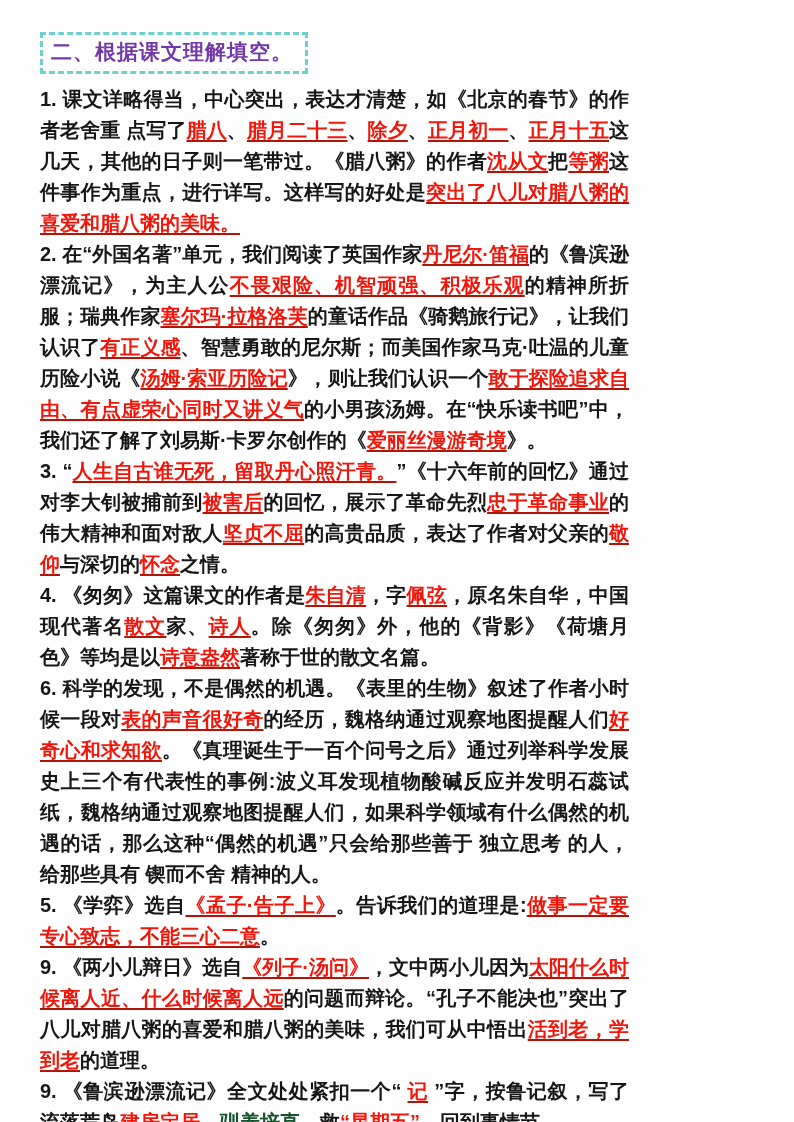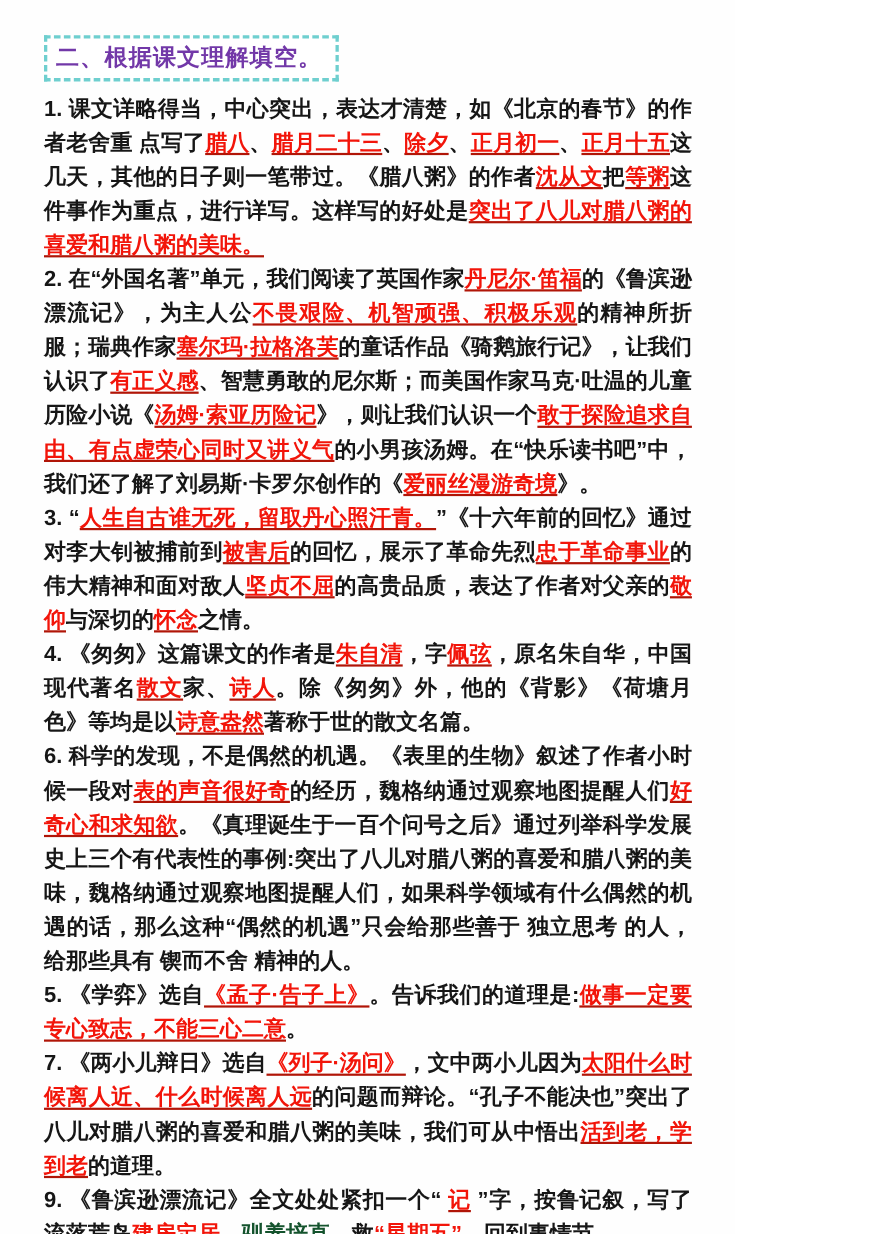--- a/index.html
+++ b/index.html
@@ -56,18 +56,18 @@
 
 <div class="page">
   <div class="title-box">
     <span class="title">二、根据课文理解填空。</span>
   </div>
   <div>
       <p class="para"><span class="run-n">1. 课文详略得当，中心突出，表达才清楚，如《北京的春节》的作者老舍重 点写了</span><span class="run-ru">腊八</span><span class="run-n">、</span><span class="run-ru">腊月二十三</span><span class="run-n">、</span><span class="run-ru">除夕</span><span class="run-n">、</span><span class="run-ru">正月初一</span><span class="run-n">、</span><span class="run-ru">正月十五</span><span class="run-n">这几天，其他的日子则一笔带过。《腊八粥》的作者</span><span class="run-ru">沈从文</span><span class="run-n">把</span><span class="run-ru">等粥</span><span class="run-n">这件事作为重点，进行详写。这样写的好处是</span><span class="run-ru">突出了八儿对腊八粥的喜爱和腊八粥的美味。</span></p>
       <p class="para"><span class="run-n">2. 在“外国名著”单元，我们阅读了英国作家</span><span class="run-ru">丹尼尔·笛福</span><span class="run-n">的《鲁滨逊漂流记》，为主人公</span><span class="run-ru">不畏艰险、机智顽强、积极乐观</span><span class="run-n">的精神所折服；瑞典作家</span><span class="run-ru">塞尔玛·拉格洛芙</span><span class="run-n">的童话作品《骑鹅旅行记》，让我们认识了</span><span class="run-ru">有正义感</span><span class="run-n">、智慧勇敢的尼尔斯；而美国作家马克·吐温的儿童历险小说《</span><span class="run-ru">汤姆·索亚历险记</span><span class="run-n">》，则让我们认识一个</span><span class="run-ru">敢于探险追求自由、有点虚荣心同时又讲义气</span><span class="run-n">的小男孩汤姆。在“快乐读书吧”中，我们还了解了刘易斯·卡罗尔创作的《</span><span class="run-ru">爱丽丝漫游奇境</span><span class="run-n">》。</span></p>
       <p class="para"><span class="run-n">3. “</span><span class="run-ru">人生自古谁无死，留取丹心照汗青。</span><span class="run-n">”《十六年前的回忆》通过对李大钊被捕前到</span><span class="run-ru">被害后</span><span class="run-n">的回忆，展示了革命先烈</span><span class="run-ru">忠于革命事业</span><span class="run-n">的伟大精神和面对敌人</span><span class="run-ru">坚贞不屈</span><span class="run-n">的高贵品质，表达了作者对父亲的</span><span class="run-ru">敬仰</span><span class="run-n">与深切的</span><span class="run-ru">怀念</span><span class="run-n">之情。</span></p>
       <p class="para"><span class="run-n">4. 《匆匆》这篇课文的作者是</span><span class="run-ru">朱自清</span><span class="run-n">，字</span><span class="run-ru">佩弦</span><span class="run-n">，原名朱自华，中国现代著名</span><span class="run-ru">散文</span><span class="run-n">家、</span><span class="run-ru">诗人</span><span class="run-n">。除《匆匆》外，他的《背影》《荷塘月色》等均是以</span><span class="run-ru">诗意盎然</span><span class="run-n">著称于世的散文名篇。</span></p>
-      <p class="para"><span class="run-n">6. 科学的发现，不是偶然的机遇。《表里的生物》叙述了作者小时候一段对</span><span class="run-ru">表的声音很好奇</span><span class="run-n">的经历，魏格纳通过观察地图提醒人们</span><span class="run-ru">好奇心和求知欲</span><span class="run-n">。《真理诞生于一百个问号之后》通过列举科学发展史上三个有代表性的事例:突出了八儿对腊八粥的喜爱和腊八粥的美味，魏格纳通过观察地图提醒人们，如果科学领域有什么偶然的机遇的话，那么这种“偶然的机遇”只会给那些善于 独立思考 的人，给那些具有 锲而不舍 精神的人。</span></p>
+      <p class="para"><span class="run-n">6. 科学的发现，不是偶然的机遇。《表里的生物》叙述了作者小时候一段对</span><span class="run-ru">表的声音很好奇</span><span class="run-n">的经历，魏格纳通过观察地图提醒人们</span><span class="run-ru">好奇心和求知欲</span><span class="run-n">。《真理诞生于一百个问号之后》通过列举科学发展史上三个有代表性的事例:波义耳发现植物酸碱反应并发明石蕊试纸，魏格纳通过观察地图提醒人们，如果科学领域有什么偶然的机遇的话，那么这种“偶然的机遇”只会给那些善于 独立思考 的人，给那些具有 锲而不舍 精神的人。</span></p>
       <p class="para"><span class="run-n">5. 《学弈》选自</span><span class="run-ru">《孟子·告子上》</span><span class="run-n">。告诉我们的道理是:</span><span class="run-ru">做事一定要专心致志，不能三心二意</span><span class="run-n">。</span></p>
-      <p class="para"><span class="run-n">7. 《两小儿辩日》选自</span><span class="run-ru">《列子·汤问》</span><span class="run-n">，文中两小儿因为</span><span class="run-ru">太阳什么时候离人近、什么时候离人远</span><span class="run-n">的问题而辩论。“孔子不能决也”突出了八儿对腊八粥的喜爱和腊八粥的美味，我们可从中悟出</span><span class="run-ru">活到老，学到老</span><span class="run-n">的道理。</span></p>
+      <p class="para"><span class="run-n">9. 《两小儿辩日》选自</span><span class="run-ru">《列子·汤问》</span><span class="run-n">，文中两小儿因为</span><span class="run-ru">太阳什么时候离人近、什么时候离人远</span><span class="run-n">的问题而辩论。“孔子不能决也”突出了八儿对腊八粥的喜爱和腊八粥的美味，我们可从中悟出</span><span class="run-ru">活到老，学到老</span><span class="run-n">的道理。</span></p>
       <p class="para"><span class="run-n">9. 《鲁滨逊漂流记》全文处处紧扣一个“ </span><span class="run-ru">记</span><span class="run-n"> ”字，按鲁记叙，写了流落荒岛</span><span class="run-ru">建房定居</span><span class="run-n">，</span><span class="run-bu">驯养培直</span><span class="run-n">，救</span><span class="run-ru">“星期五”</span><span class="run-n">，回到事情节。</span></p>
     </div>
 </div>
 
 </body></html>

